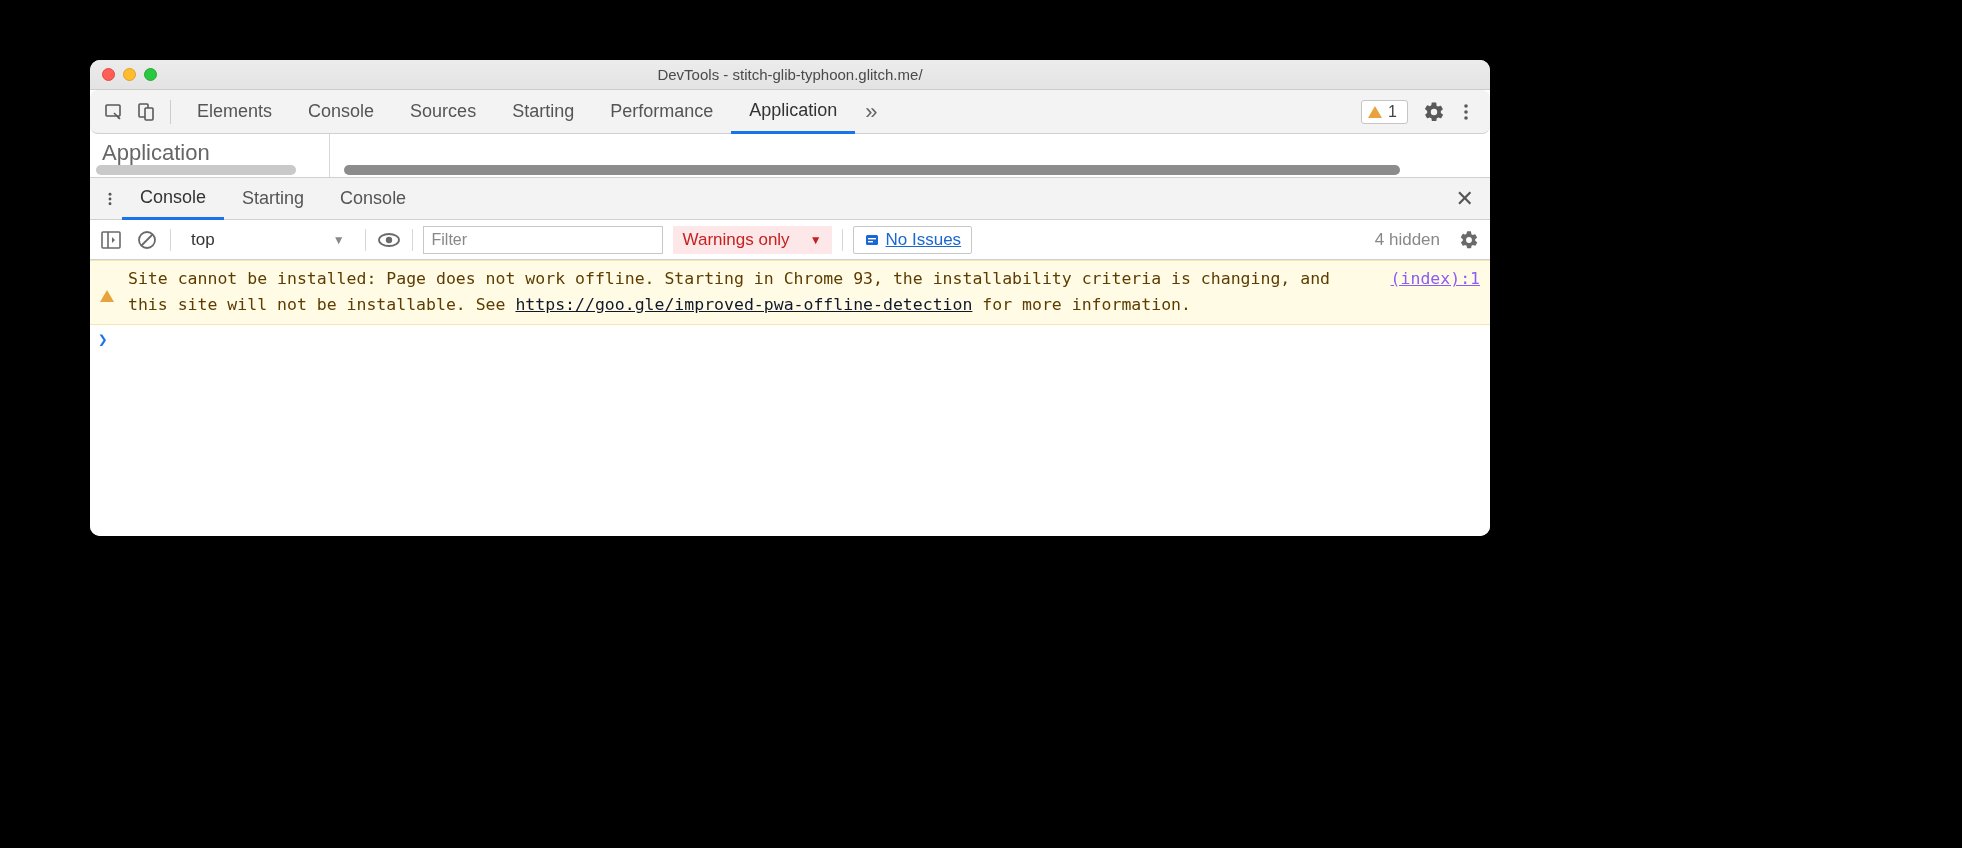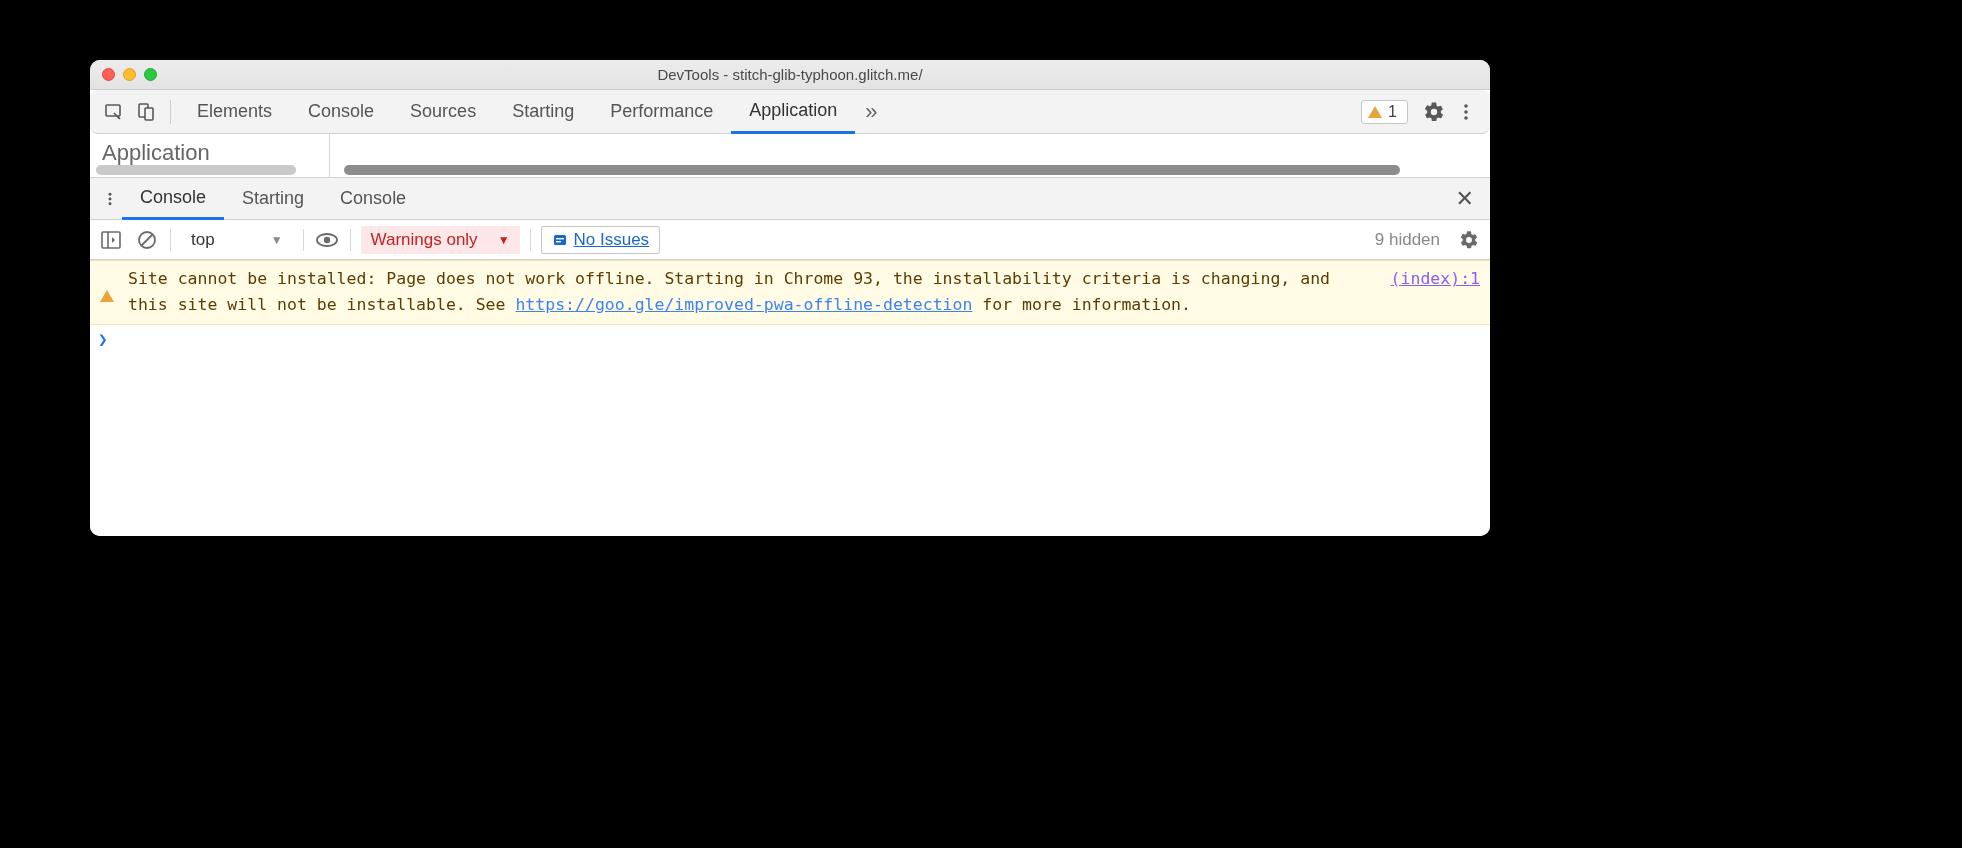--- a/index.html
+++ b/index.html
@@ -195,21 +195,21 @@
   .tb-btn {
     width: 26px; height: 26px;
     display: flex; align-items: center; justify-content: center;
     color: #6a6a6a;
     cursor: pointer;
   }
   .tb-divider { width: 1px; height: 22px; background: #d6d6d6; }
   .context-select {
     display: flex;
     align-items: center;
-    gap: 56px;
+    gap: 118px;
     padding: 0 10px;
     cursor: pointer;
     color: #333;
   }
   .dropdown-arrow { color: #888; font-size: 12px; }
   .filter-input {
     border: 1px solid #c8c8c8;
     height: 28px;
     width: 240px;
     padding: 0 8px;
@@ -265,21 +265,21 @@
   .warn-row .icon-col { flex: 0 0 18px; padding-top: 2px; }
   .warn-row .msg-col { flex: 1; word-break: break-word; }
   .warn-row .src-col {
     flex: 0 0 auto;
     text-align: right;
     text-decoration: underline;
     color: #8b5cf6;
     cursor: pointer;
     padding-left: 20px;
   }
-  .warn-row .link { text-decoration: underline; cursor: pointer; color: #3b82f6; }
+  .warn-row .link { text-decoration: underline; cursor: pointer; color: #0f172a; }
   .prompt-row {
     padding: 5px 8px;
     color: #1a73e8;
     font-family: Menlo, Consolas, monospace;
     font-size: 16px;
   }
   svg { display: block; }
 </style>
 </head>
 <body>
@@ -381,34 +381,35 @@
       <span class="dropdown-arrow">▼</span>
     </div>
     <div class="tb-divider"></div>
     <div class="tb-btn">
       <svg width="22" height="14" viewBox="0 0 22 14" fill="currentColor">
           <ellipse cx="11" cy="7" rx="10" ry="6" fill="none" stroke="currentColor" stroke-width="1.8"></ellipse>
           <circle cx="11" cy="7" r="3.2"></circle>
         </svg>
     </div>
     <div class="tb-divider"></div>
+    <input class="filter-input" placeholder="Filter" style="">
     <div class="level-select">
       <span>Warnings only</span>
       <span class="dropdown-arrow" style="color:#c5221f">▼</span>
     </div>
     <div class="tb-divider"></div>
     <div class="issues-btn">
       <svg width="16" height="16" viewBox="0 0 16 16" fill="#1967d2">
           <rect x="2" y="3" width="12" height="10" rx="1.5"></rect>
           <rect x="4" y="6" width="8" height="1.4" fill="#fff"></rect>
           <rect x="4" y="9" width="5" height="1.4" fill="#fff"></rect>
         </svg>
       <span>No Issues</span>
     </div>
-    <div class="hidden-text">9 hidden</div>
+    <div class="hidden-text">4 hidden</div>
     <div class="tb-btn gear">
       <svg width="20" height="20" viewBox="0 0 24 24" fill="currentColor">
           <path d="M19.4 13a7.5 7.5 0 0 0 .1-1 7.5 7.5 0 0 0-.1-1l2.1-1.6a.5.5 0 0 0 .1-.6l-2-3.5a.5.5 0 0 0-.6-.2l-2.5 1a7.6 7.6 0 0 0-1.7-1L14.5 2a.5.5 0 0 0-.5-.4h-4a.5.5 0 0 0-.5.4l-.4 2.6a7.6 7.6 0 0 0-1.7 1l-2.5-1a.5.5 0 0 0-.6.2l-2 3.5a.5.5 0 0 0 .1.6L4.6 11a7.5 7.5 0 0 0-.1 1 7.5 7.5 0 0 0 .1 1l-2.1 1.6a.5.5 0 0 0-.1.6l2 3.5a.5.5 0 0 0 .6.2l2.5-1a7.6 7.6 0 0 0 1.7 1l.4 2.6a.5.5 0 0 0 .5.4h4a.5.5 0 0 0 .5-.4l.4-2.6a7.6 7.6 0 0 0 1.7-1l2.5 1a.5.5 0 0 0 .6-.2l2-3.5a.5.5 0 0 0-.1-.6ZM12 15.5A3.5 3.5 0 1 1 15.5 12 3.5 3.5 0 0 1 12 15.5Z"></path>
         </svg>
     </div>
   </div>
 
   <div class="console-body">
     <div class="warn-row">
       <div class="icon-col">

